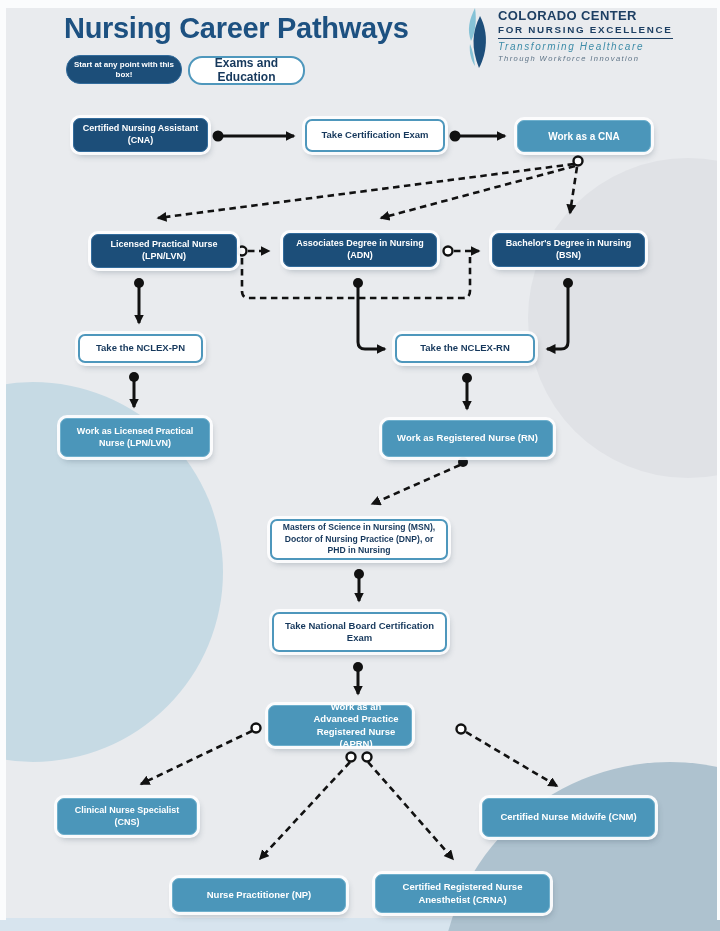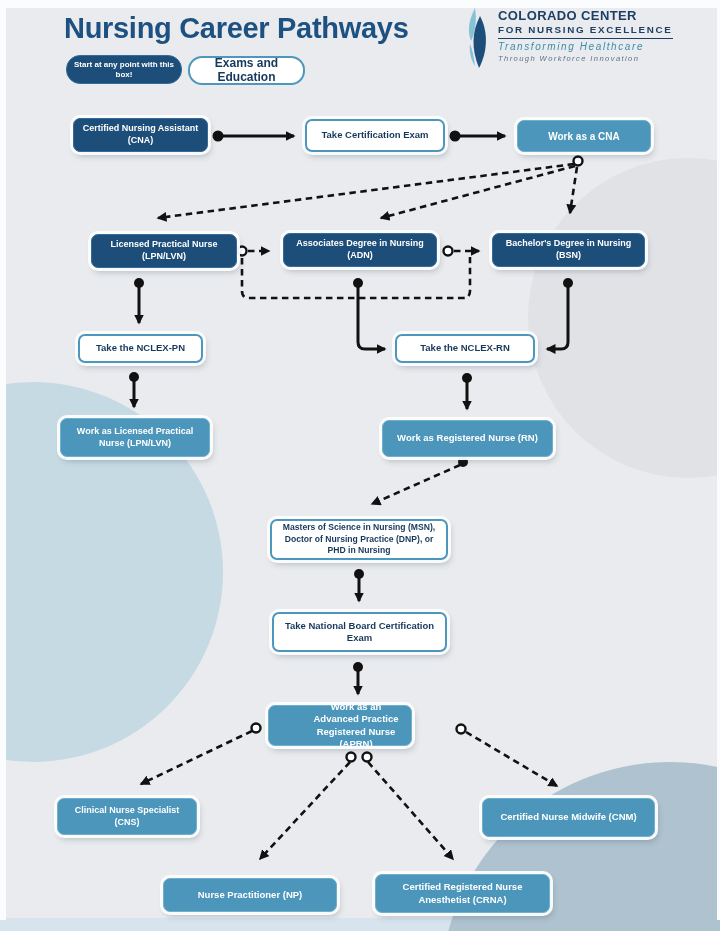--- a/index.html
+++ b/index.html
@@ -51,21 +51,21 @@
   #b-bsn{left:492px;top:233px;width:153px;height:34px;}
   #b-nclexpn{left:78px;top:334px;width:125px;height:29px;font-size:9.5px;}
   #b-nclexrn{left:395px;top:334px;width:140px;height:29px;font-size:9.5px;}
   #b-worklpn{left:60px;top:418px;width:150px;height:39px;}
   #b-workrn{left:382px;top:420px;width:171px;height:37px;font-size:9.5px;}
   #b-msn{left:270px;top:519px;width:178px;height:41px;font-size:8.6px;line-height:1.35;}
   #b-board{left:272px;top:612px;width:175px;height:40px;font-size:9.5px;}
   #b-aprn{left:268px;top:705px;width:144px;height:41px;font-size:9.5px;padding-left:38px;}
   #b-cns{left:57px;top:798px;width:140px;height:37px;}
   #b-cnm{left:482px;top:798px;width:173px;height:39px;font-size:9.5px;}
-  #b-np{left:163px;top:878px;width:174px;height:34px;font-size:9.5px;}
+  #b-np{left:172px;top:878px;width:174px;height:34px;font-size:9.5px;}
   #b-crna{left:375px;top:874px;width:175px;height:39px;font-size:9.5px;}
 
   #connectors{position:absolute;left:0;top:0;z-index:2;}
 </style>
 </head>
 <body>
 
 <div id="page">
 
   <div class="bgcircle" id="c-topright"></div>

